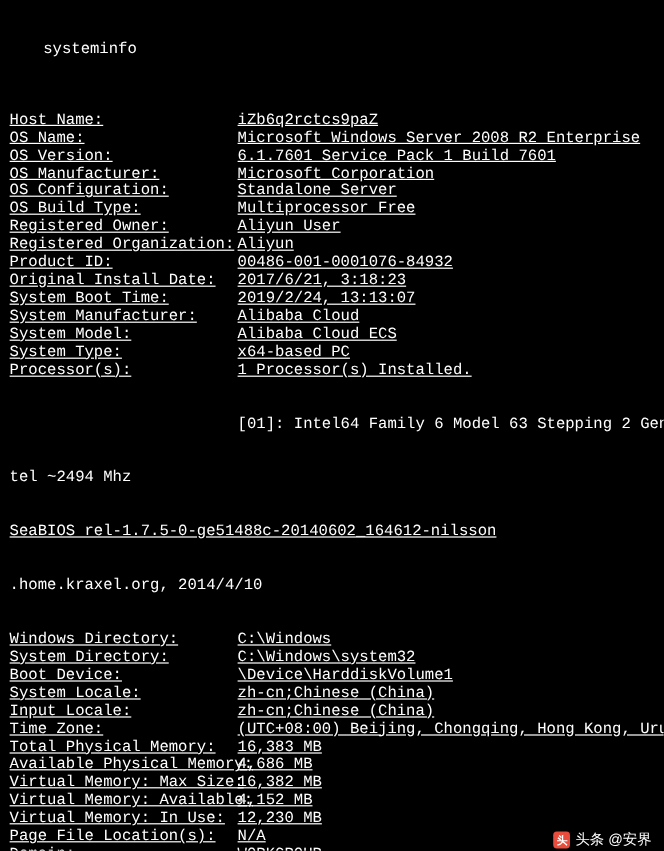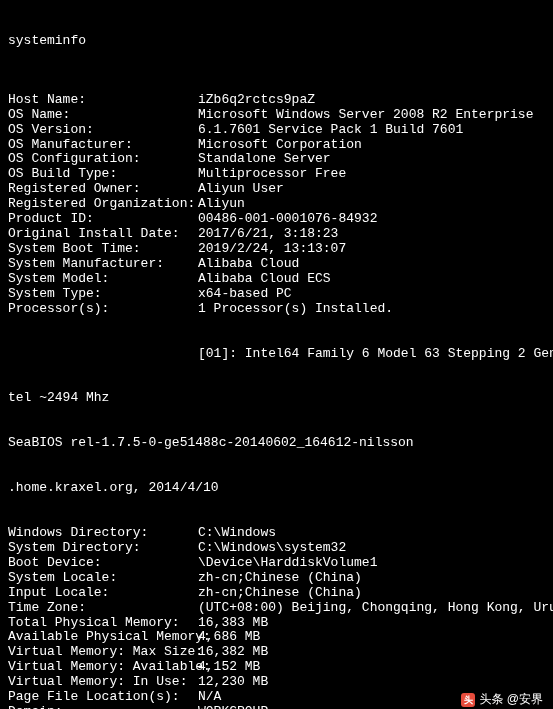--- a/index.html
+++ b/index.html
@@ -11,24 +11,24 @@
       line-height: 1.15;
       width: 553px;
       height: 709px;
       overflow: hidden;
       padding: 4px 8px;
       position: relative;
     }
     .terminal {
       white-space: pre;
     }
-    .cmd-line { margin-bottom: 14px; }
+    .cmd-line { margin-bottom: 14px; margin-left: 28px; }
     .row { display: flex; }
-    .label { width: 190px; flex-shrink: 0; }
-    .value { flex: 1; }
+    .label { width: 190px; flex-shrink: 0; text-decoration: underline; }
+    .value { flex: 1; text-decoration: underline; }
     .indent-value { padding-left: 190px; }
     .watermark {
       position: absolute;
       bottom: 0;
       right: 6px;
       font-size: 12px;
       color: #fff;
       font-family: sans-serif;
       background: rgba(0,0,0,0.3);
       padding: 2px 4px;

